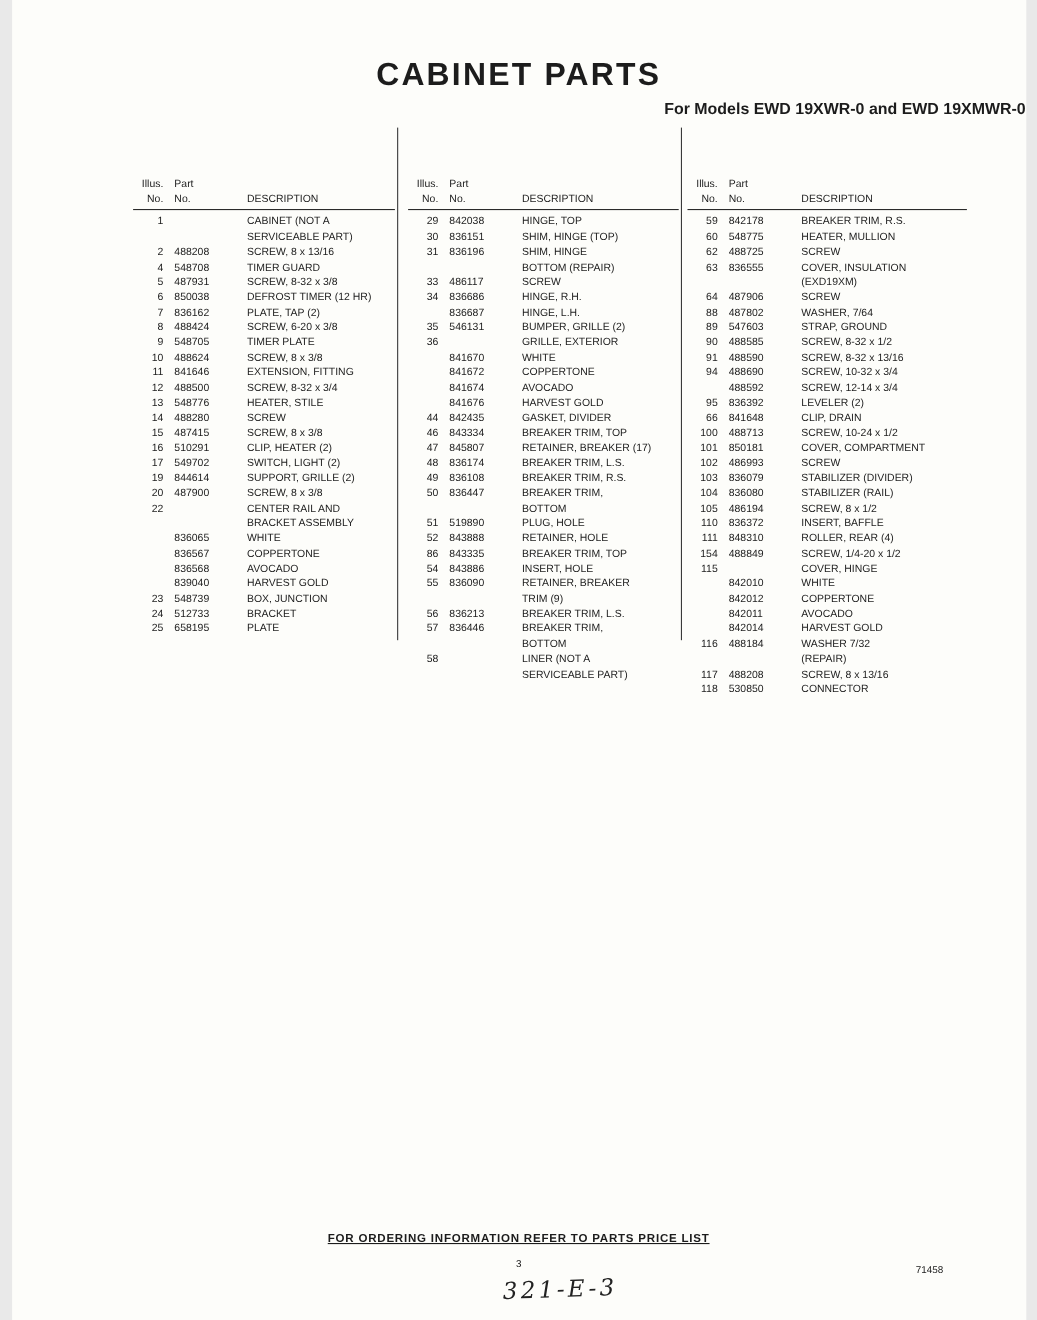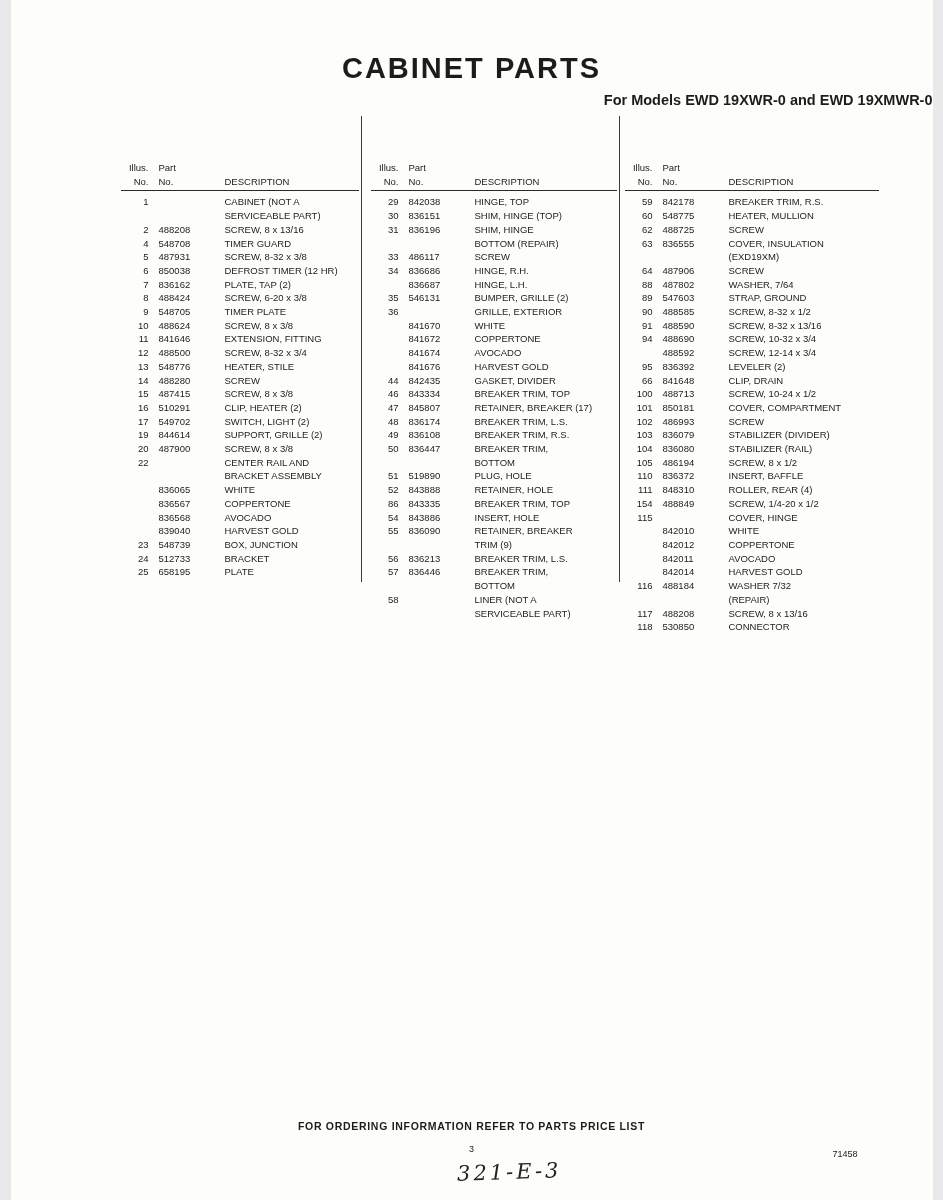--- a/index.html
+++ b/index.html
@@ -25,21 +25,21 @@
   .c-illus { text-align:right; padding-right:6px; }
   .c-part { text-align:left; }
   .c-desc { white-space:pre-line; }
   .desc-h { text-align:left; }
   .chead { border-bottom:1px solid #2a2a2a; padding-bottom:2px; margin-bottom:4px; }
   .vline { position:absolute; top:116px; width:1px; height:466px; background:#3a3a3a; }
   .vline1 { left:350px; }
   .vline2 { left:608px; }
   .footer-note {
     position:absolute; top:1120px; left:0; width:100%;
-    text-align:center; font-weight:bold; font-size:10.5px; letter-spacing:0.7px;
+    text-align:center; font-weight:bold; font-size:10.5px; letter-spacing:0.7px;text-decoration:underline;
   }
   .page-number { position:absolute; top:1144px; left:0; width:100%; text-align:center; font-size:9px; }
   .form-number { position:absolute; top:1149px; left:822px; font-size:9px; }
   .handwritten {
     position:absolute; top:1160px; left:446px;
     font-family:"DejaVu Serif", serif; font-style:italic;
     font-size:21px; letter-spacing:3px; transform:rotate(-2deg); color:#222;
   }
 </style>
 </head>

